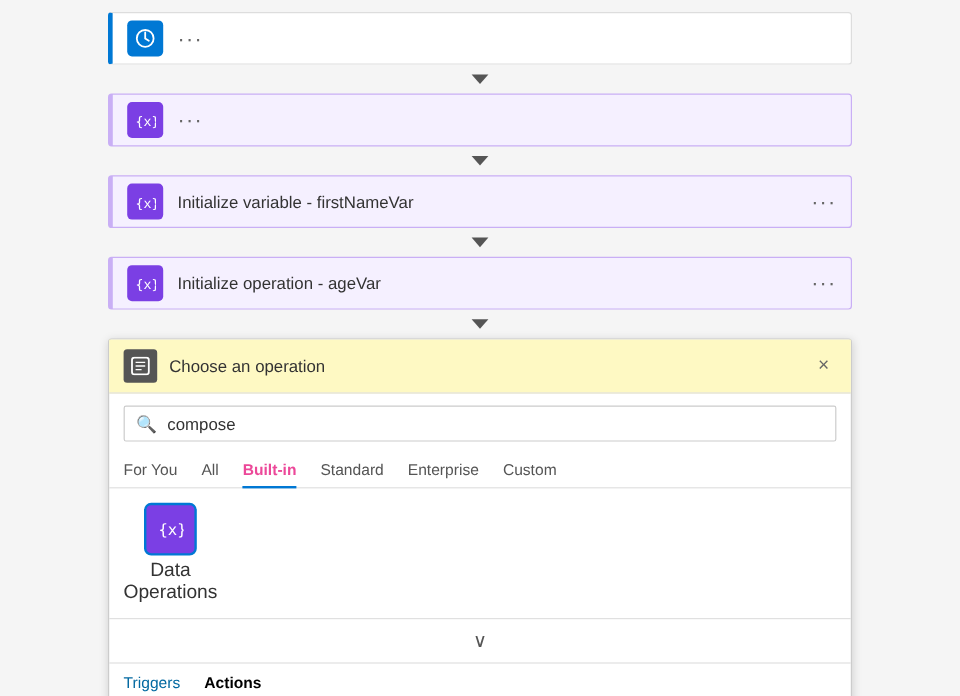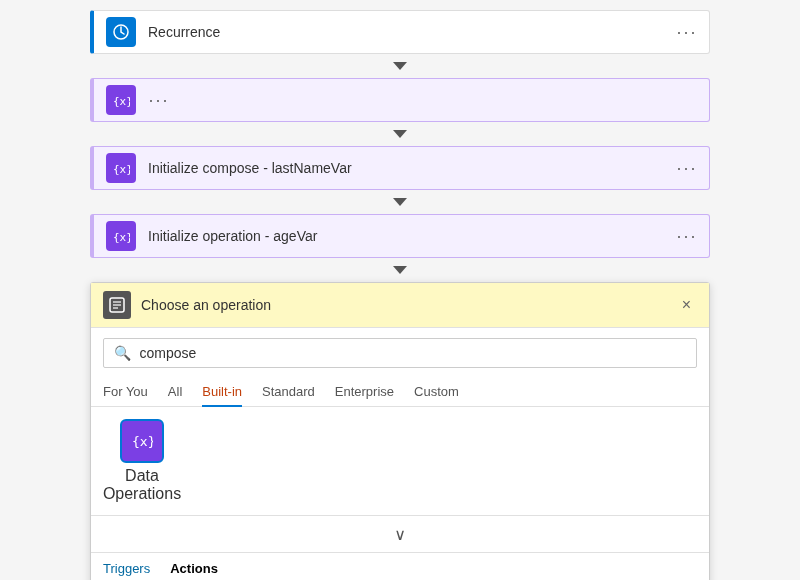--- a/index.html
+++ b/index.html
@@ -186,23 +186,23 @@
     .tab {
       font-size: 13px;
       padding: 6px 0;
       color: #555;
       cursor: pointer;
       border-bottom: 2px solid transparent;
       margin-bottom: -1px;
     }
 
     .tab.active {
-      color: #c2410c;
+      color: #ec4899;
       border-bottom: 2px solid #0078d4;
-      font-weight: 400;
+      font-weight: 700;
     }
 
     
     .icon-grid {
       display: flex;
       flex-wrap: wrap;
       padding: 12px 16px;
       gap: 8px;
       border-bottom: 1px solid #e0e0e0;
       min-height: 80px;
@@ -294,21 +294,20 @@
 <div class="main-container">
   <div class="flow-steps">
 
     <div class="flow-step recurrence">
       <div class="step-icon blue">
         <svg width="18" height="18" viewBox="0 0 18 18" fill="none">
           <circle cx="9" cy="9" r="7" stroke="white" stroke-width="1.5" fill="none"></circle>
           <polyline points="9,4 9,9 12,11" stroke="white" stroke-width="1.5" stroke-linecap="round" fill="none"></polyline>
         </svg>
       </div>
-      <span class="step-label">Recurrence</span>
       <span class="step-menu">···</span>
     </div>
 
     <div class="arrow-down"></div>
 
     <div class="flow-step variable">
       <div class="step-icon purple">
         <svg width="18" height="14" viewBox="0 0 18 14" fill="none">
           <text x="1" y="12" fill="white" font-size="11" font-family="monospace">{x}</text>
         </svg>
@@ -317,21 +316,21 @@
     </div>
 
     <div class="arrow-down"></div>
 
     <div class="flow-step variable">
       <div class="step-icon purple">
         <svg width="18" height="14" viewBox="0 0 18 14" fill="none">
           <text x="1" y="12" fill="white" font-size="11" font-family="monospace">{x}</text>
         </svg>
       </div>
-      <span class="step-label">Initialize compose - lastNameVar</span>
+      <span class="step-label">Initialize variable - firstNameVar</span>
       <span class="step-menu">···</span>
     </div>
 
     <div class="arrow-down"></div>
 
     <div class="flow-step variable">
       <div class="step-icon purple">
         <svg width="18" height="14" viewBox="0 0 18 14" fill="none">
           <text x="1" y="12" fill="white" font-size="11" font-family="monospace">{x}</text>
         </svg>

